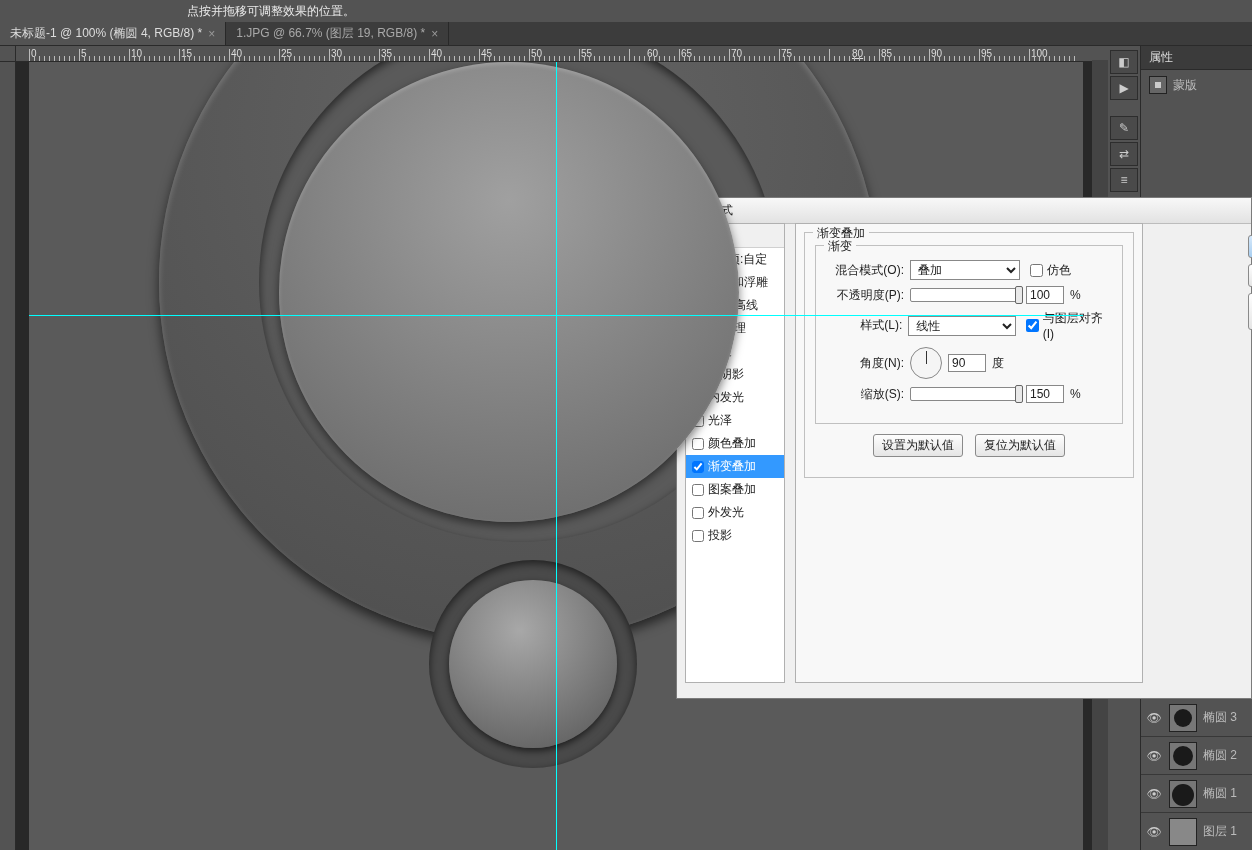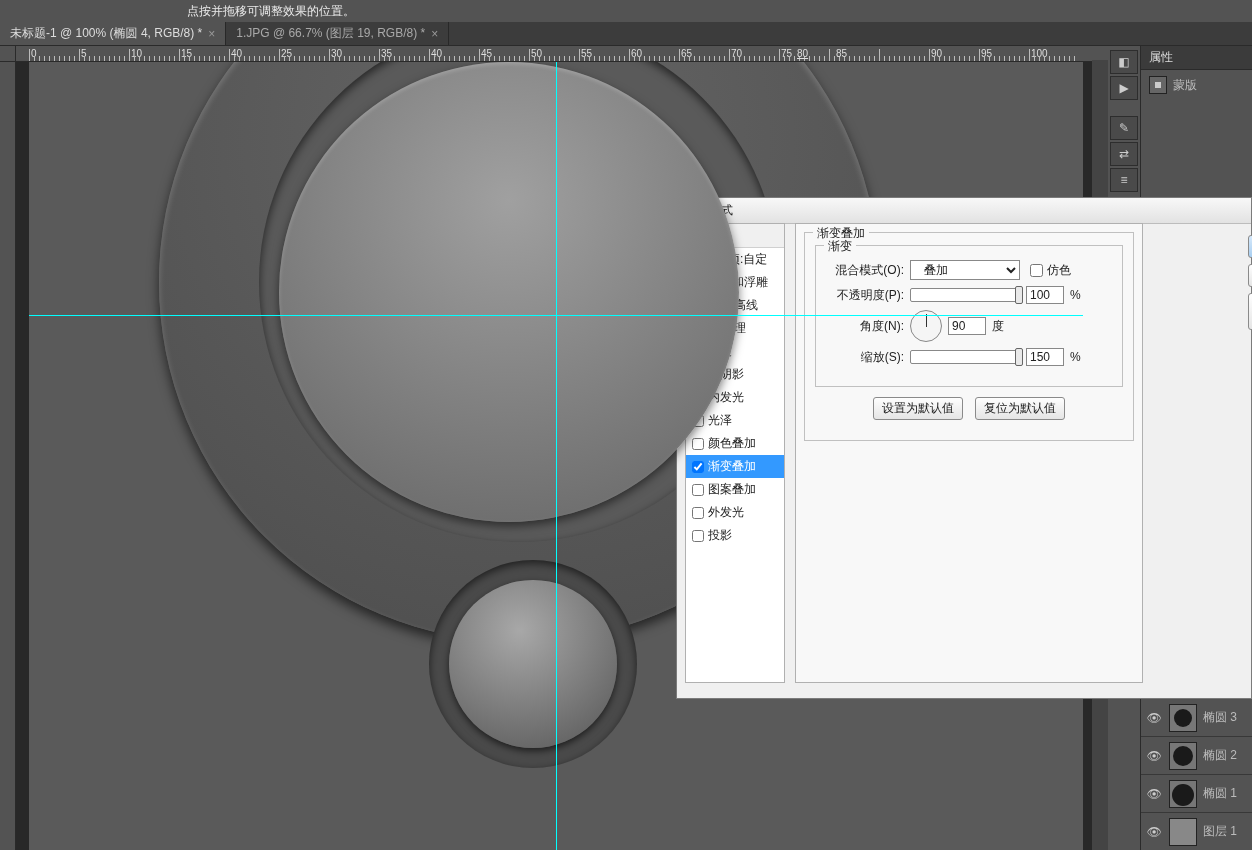--- a/index.html
+++ b/index.html
@@ -48,21 +48,21 @@
 .style-list .hdr { background: #f0f0f0; padding: 3px 6px; border-bottom: 1px solid #d0d0d0; color: #222; }
 .style-list .row { padding: 3px 6px; display: flex; align-items: center; gap: 4px; color: #222; }
 .style-list .row.sub { padding-left: 20px; }
 .style-list .row.active { background: #3399ff; color: #fff; }
 .style-list input[type=checkbox] { width: 12px; height: 12px; }
 .settings { position: absolute; left: 110px; top: 0; right: 100px; height: 460px; border: 1px solid #b0b0b0; background: #f8f8f8; }
 .fieldset { margin: 8px; border: 1px solid #c0c0c0; padding: 8px 10px 14px 10px; position: relative; }
 .fieldset .legend { position: absolute; top: -8px; left: 8px; background: #f8f8f8; padding: 0 4px; color: #222; }
 .form-row { display: flex; align-items: center; margin: 6px 0; color: #222; }
 .form-row .lbl { width: 78px; text-align: right; margin-right: 6px; }
-.form-row select { width: 110px; height: 20px; border: 1px solid #888; background: #fff; color: #222; padding-left: 9px; }
+.form-row select { width: 110px; height: 20px; border: 1px solid #888; background: #fff; color: #222; padding-left: 3px; }
 .form-row input[type=text] { width: 38px; height: 18px; border: 1px solid #888; text-align: left; padding-left: 3px; color: #222; }
 .slider { width: 110px; height: 14px; background: #fff; border: 1px solid #888; position: relative; border-radius: 2px; }
 .slider .thumb { position: absolute; top: -3px; width: 8px; height: 18px; background: #e9e9e9; border: 1px solid #666; border-radius: 2px; }
 .gradient-preview { width: 108px; height: 18px; border: 1px solid #555; background: linear-gradient(to right, #000, #fff); cursor: pointer; }
 .gradient-dd { width: 14px; height: 20px; border: 1px solid #888; background: #eee; display: flex; align-items: center; justify-content: center; margin-left: -1px; }
 .angle-dial { width: 32px; height: 32px; border: 1px solid #888; border-radius: 50%; position: relative; background: #f5f5f5; }
 .angle-dial::after { content: ""; position: absolute; left: 50%; top: 3px; width: 1px; height: 13px; background: #333; }
 .btn { background: linear-gradient(#fefefe,#e5e5e5); border: 1px solid #8a8a8a; padding: 2px 8px; color: #222; border-radius: 3px; cursor: pointer; }
 .btn-col { position: absolute; right: -90px; top: 12px; width: 85px; display: flex; flex-direction: column; gap: 6px; }
 .btn-col .btn { width: 85px; text-align: center; }
@@ -213,21 +213,21 @@
     <div class="ruler-tick-h" style="left: 568px;"></div>
     <div class="ruler-tick-h" style="left: 573px;"></div>
     <div class="ruler-tick-h" style="left: 578px;"></div>
     <div class="ruler-tick-h" style="left: 583px;"></div>
     <div class="ruler-tick-h" style="left: 588px;"></div>
     <div class="ruler-tick-h" style="left: 593px;"></div>
     <div class="ruler-tick-h" style="left: 598px;"></div>
     <div class="ruler-tick-h" style="left: 603px;"></div>
     <div class="ruler-tick-h" style="left: 608px;"></div>
     <div class="ruler-tick-h major" style="left: 613px;"></div>
-    <div class="tick-label" style="left: 615px;">60</div>
+    <div class="tick-label" style="left: 615px; padding-left: 16px;">60</div>
     <div class="ruler-tick-h" style="left: 618px;"></div>
     <div class="ruler-tick-h" style="left: 623px;"></div>
     <div class="ruler-tick-h" style="left: 628px;"></div>
     <div class="ruler-tick-h" style="left: 633px;"></div>
     <div class="ruler-tick-h" style="left: 638px;"></div>
     <div class="ruler-tick-h" style="left: 643px;"></div>
     <div class="ruler-tick-h" style="left: 648px;"></div>
     <div class="ruler-tick-h" style="left: 653px;"></div>
     <div class="ruler-tick-h" style="left: 658px;"></div>
     <div class="ruler-tick-h major" style="left: 663px;"></div>
@@ -257,32 +257,32 @@
     <div class="ruler-tick-h" style="left: 768px;"></div>
     <div class="ruler-tick-h" style="left: 773px;"></div>
     <div class="ruler-tick-h" style="left: 778px;"></div>
     <div class="ruler-tick-h" style="left: 783px;"></div>
     <div class="ruler-tick-h" style="left: 788px;"></div>
     <div class="ruler-tick-h" style="left: 793px;"></div>
     <div class="ruler-tick-h" style="left: 798px;"></div>
     <div class="ruler-tick-h" style="left: 803px;"></div>
     <div class="ruler-tick-h" style="left: 808px;"></div>
     <div class="ruler-tick-h major" style="left: 813px;"></div>
-    <div class="tick-label" style="left: 781px; text-decoration: underline;">80</div>
+    <div class="tick-label" style="left: 836px; text-decoration: underline;">80</div>
     <div class="ruler-tick-h" style="left: 818px;"></div>
     <div class="ruler-tick-h" style="left: 823px;"></div>
     <div class="ruler-tick-h" style="left: 828px;"></div>
     <div class="ruler-tick-h" style="left: 833px;"></div>
     <div class="ruler-tick-h" style="left: 838px;"></div>
     <div class="ruler-tick-h" style="left: 843px;"></div>
     <div class="ruler-tick-h" style="left: 848px;"></div>
     <div class="ruler-tick-h" style="left: 853px;"></div>
     <div class="ruler-tick-h" style="left: 858px;"></div>
     <div class="ruler-tick-h major" style="left: 863px;"></div>
-    <div class="tick-label" style="left: 820px;">85</div>
+    <div class="tick-label" style="left: 865px;">85</div>
     <div class="ruler-tick-h" style="left: 868px;"></div>
     <div class="ruler-tick-h" style="left: 873px;"></div>
     <div class="ruler-tick-h" style="left: 878px;"></div>
     <div class="ruler-tick-h" style="left: 883px;"></div>
     <div class="ruler-tick-h" style="left: 888px;"></div>
     <div class="ruler-tick-h" style="left: 893px;"></div>
     <div class="ruler-tick-h" style="left: 898px;"></div>
     <div class="ruler-tick-h" style="left: 903px;"></div>
     <div class="ruler-tick-h" style="left: 908px;"></div>
     <div class="ruler-tick-h major" style="left: 913px;"></div>
@@ -459,20 +459,29 @@
             <span class="lbl">不透明度(P):</span>
             <div class="slider">
                 <div class="thumb" style="right:-4px"></div>
               </div>
             <span style="width:6px"></span>
             <input type="text" value="100" style="">
             <span style="margin-left:6px">%</span>
           </div>
 
 
+          <div class="form-row">
+            <span class="lbl">样式(L):</span>
+            <select><option>线性</option></select>
+            <span style="width:10px"></span>
+            <div class="chk-row">
+                <input type="checkbox" checked="" style="">
+                <span>与图层对齐(I)</span>
+              </div>
+          </div>
 
           <div class="form-row">
             <span class="lbl">角度(N):</span>
             <div class="angle-dial"></div>
             <span style="width:6px"></span>
             <input type="text" value="90" style="">
             <span style="margin-left:6px">度</span>
           </div>
 
           <div class="form-row">

